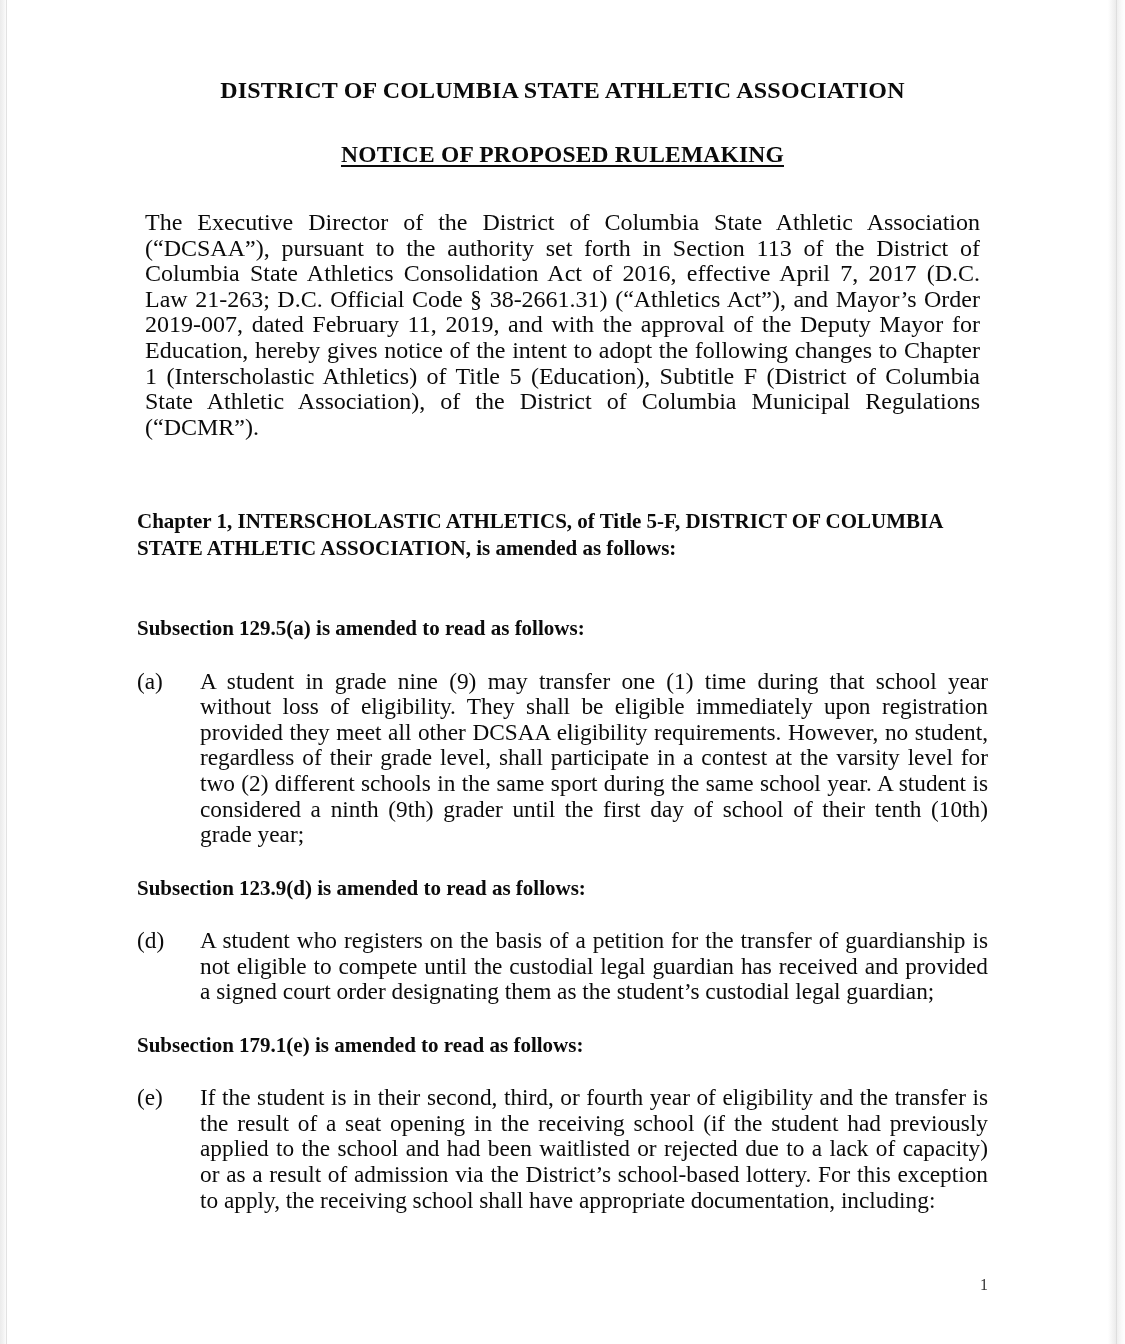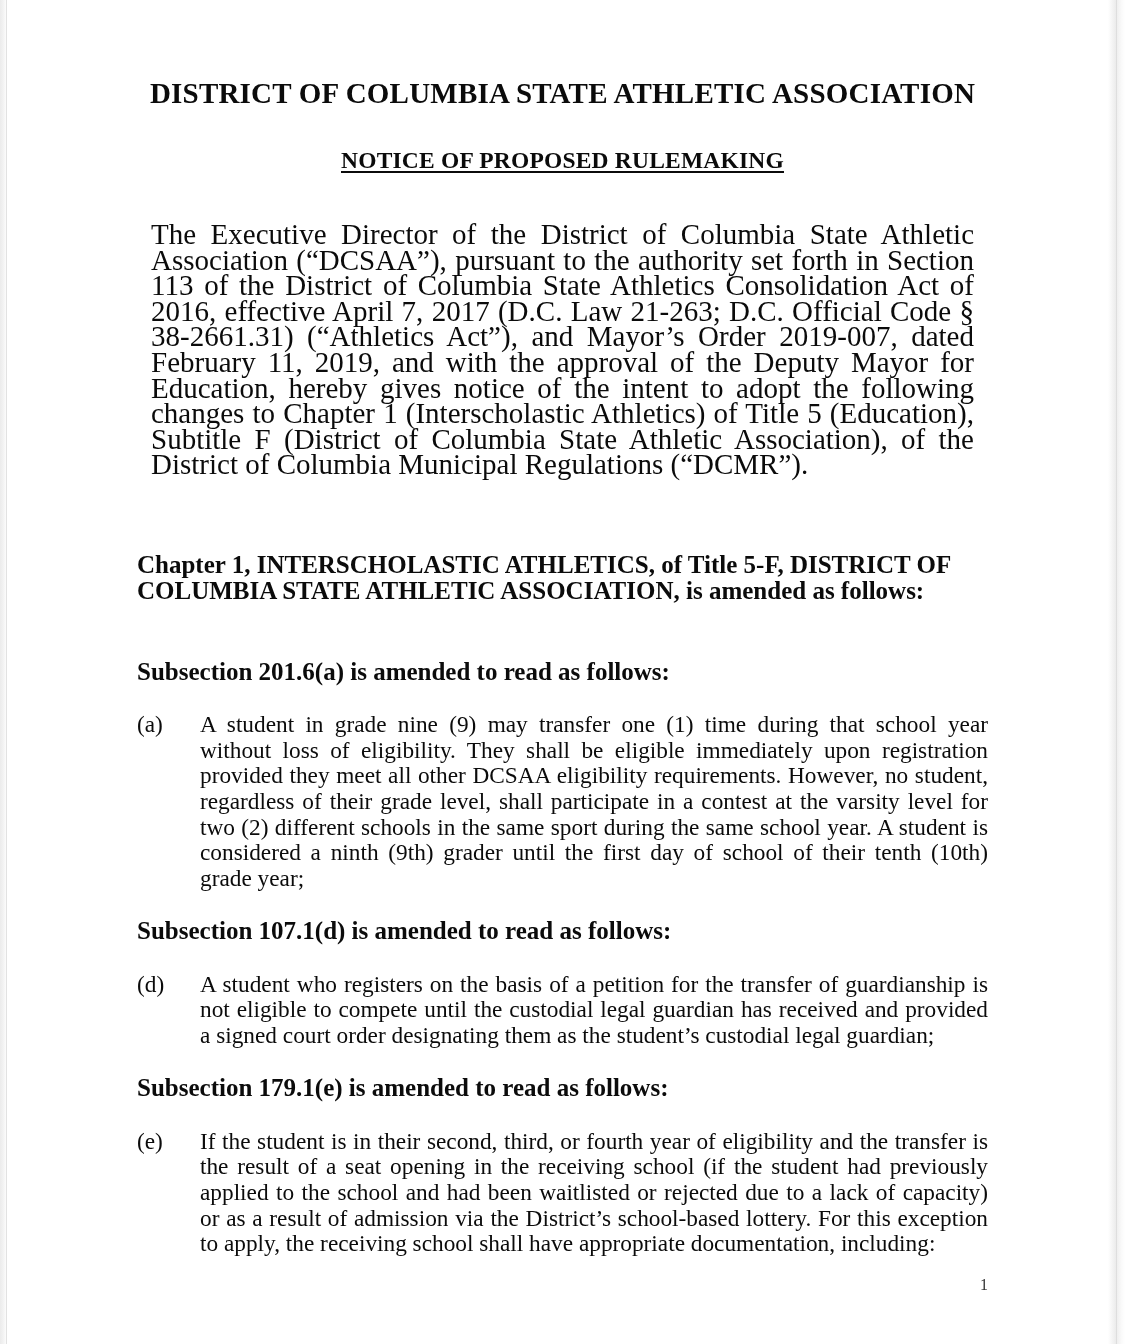--- a/index.html
+++ b/index.html
@@ -61,21 +61,21 @@
   #content {
     position: absolute;
     left: 137px;
     top: 0;
     width: 851px;
   }
 
   .doc-title {
     text-align: center;
     font-weight: bold;
-    font-size: 29px;
+    font-size: 24px;
     letter-spacing: 0.2px;
     margin: 0;
     padding-top: 76px;
     line-height: 1.2;
   }
   .doc-subtitle {
     text-align: center;
     font-weight: bold;
     font-size: 23.5px;
     letter-spacing: 0.2px;
@@ -83,33 +83,33 @@
     padding-top: 35px;
     line-height: 1.2;
   }
   .doc-subtitle span {
     text-decoration: underline;
     text-underline-offset: 3px;
     text-decoration-thickness: 2px;
   }
 
   p.body-para {
-    font-size: 29px;
+    font-size: 24px;
     line-height: 25.6px;
     text-align: justify;
     text-justify: inter-word;
-    margin: 14px;
+    margin: 8px;
     padding: 0;
   }
   .gap-large { height: 30px; }
   .gap-med   { height: 27px; }
   .spacer-title { height: 34px; }
 
   p.heading-bold {
-    font-size: 25px;
+    font-size: 21px;
     line-height: 26.4px;
     font-weight: bold;
     text-align: left;
     margin: 0;
     padding: 0;
   }
 
   
   .list-item {
     position: relative;
@@ -166,32 +166,32 @@
 
       <div class="gap-large"></div>
 
       <p class="heading-bold">Chapter 1, INTERSCHOLASTIC ATHLETICS, of Title 5-F, DISTRICT OF COLUMBIA STATE ATHLETIC ASSOCIATION, is amended as follows:</p>
 
       <div class="gap-med"></div>
 
 
       <div class="gap-med"></div>
 
-      <p class="heading-bold">Subsection 201.6(a) is amended to read as follows:</p>
+      <p class="heading-bold">Subsection 129.5(a) is amended to read as follows:</p>
 
       <div class="gap-med"></div>
 
       <div class="list-item">
         <span class="marker">(a)</span>
         <span class="item-text">A student in grade nine (9) may transfer one (1) time during that school year without loss of eligibility. They shall be eligible immediately upon registration provided they meet all other DCSAA eligibility requirements. However, no student, regardless of their grade level, shall participate in a contest at the varsity level for two (2) different schools in the same sport during the same school year. A student is considered a ninth (9th) grader until the first day of school of their tenth (10th) grade year;</span>
       </div>
 
       <div class="gap-med"></div>
 
-      <p class="heading-bold">Subsection 107.1(d) is amended to read as follows:</p>
+      <p class="heading-bold">Subsection 123.9(d) is amended to read as follows:</p>
 
       <div class="gap-med"></div>
 
       <div class="list-item">
         <span class="marker">(d)</span>
         <span class="item-text">A student who registers on the basis of a petition for the transfer of guardianship is not eligible to compete until the custodial legal guardian has received and provided a signed court order designating them as the student’s custodial legal guardian;</span>
       </div>
 
       <div class="gap-med"></div>
 

